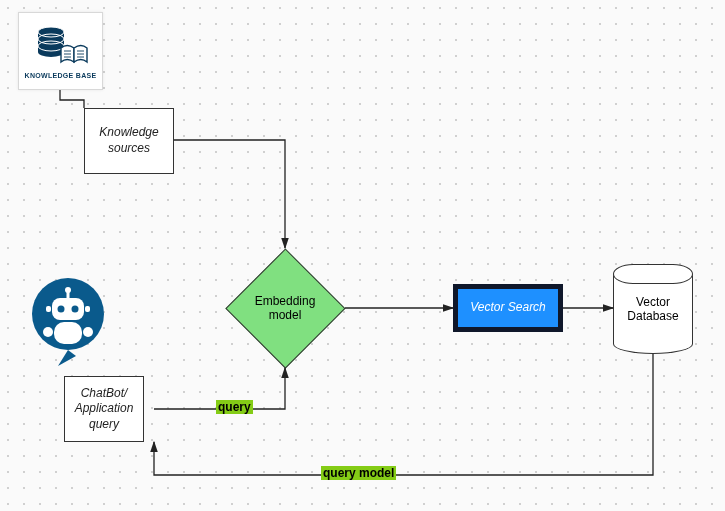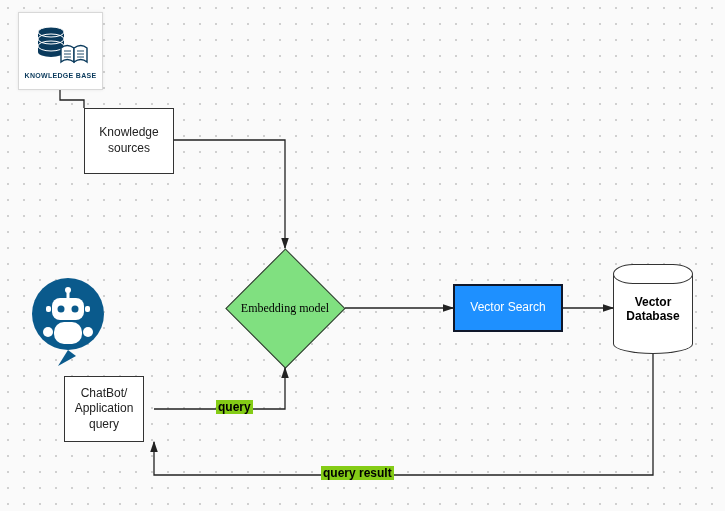--- a/index.html
+++ b/index.html
@@ -25,20 +25,21 @@
     background: #fff;
     border: 1px solid #333;
     display: flex;
     flex-direction: column;
     align-items: center;
     justify-content: center;
     text-align: center;
     font-size: 12px;
     line-height: 1.3;
     color: #222;
+    font-style: italic;
   }
   .kb-icon-box {
     position: absolute;
     left: 18px;
     top: 12px;
     width: 85px;
     height: 78px;
     background: #fff;
     border: 1px solid #d8d8d8;
     box-shadow: 0 0 3px rgba(0,0,0,0.08);
@@ -53,21 +54,20 @@
     color: #0a3a5c;
     margin-top: 4px;
     letter-spacing: 0.3px;
   }
   .diamond {
     position: absolute;
     width: 120px;
     height: 120px;
     left: 225px;
     top: 248px;
-    font-family: Liberation Serif, serif;
   }
   .diamond-shape {
     position: absolute;
     left: 17.6px;
     top: 17.6px;
     width: 84.8px;
     height: 84.8px;
     transform: rotate(45deg);
     background: #80e080;
     border: 1px solid #333;
@@ -78,21 +78,21 @@
     display: flex;
     align-items: center;
     justify-content: center;
     text-align: center;
     font-size: 12px;
     padding: 0 14px;
   }
   .rect-blue {
     background: #1e90ff;
     color: #fff;
-    border: 2px solid #0f172a;
+    border: 5px solid #0f172a;
   }
   .cylinder {
     position: absolute;
     width: 80px;
     height: 90px;
     left: 613px;
     top: 264px;
   }
   .cyl-body {
     position: absolute;
@@ -125,21 +125,20 @@
   .cyl-label {
     position: absolute;
     inset: 0;
     display: flex;
     align-items: center;
     justify-content: center;
     text-align: center;
     font-size: 12px;
     padding: 0 18px;
     z-index: 2;
-    font-weight: bold;
   }
   .robot-badge {
     position: absolute;
     left: 28px;
     top: 276px;
     width: 80px;
     height: 80px;
     z-index: 3;
   }
   .edge-label {
@@ -244,15 +243,15 @@
     <path d="M154 409 L285 409 L285 368" stroke="#222" stroke-width="1.3" fill="none" marker-end="url(#ah)"></path>
 
     <path d="M345 308 L453 308" stroke="#222" stroke-width="1.3" fill="none" marker-end="url(#ah)"></path>
 
     <path d="M563 308 L613 308" stroke="#222" stroke-width="1.3" fill="none" marker-end="url(#ah)"></path>
 
     <path d="M653 354 L653 475 L154 475 L154 442" stroke="#222" stroke-width="1.3" fill="none" marker-end="url(#ah)"></path>
   </svg>
 
   <div class="edge-label" style="left:216px; top:400px;">query</div>
-  <div class="edge-label" style="left:321px; top:466px;">query result</div>
+  <div class="edge-label" style="left:321px; top:466px;">query model</div>
 
 </div>
 
 </body></html>

